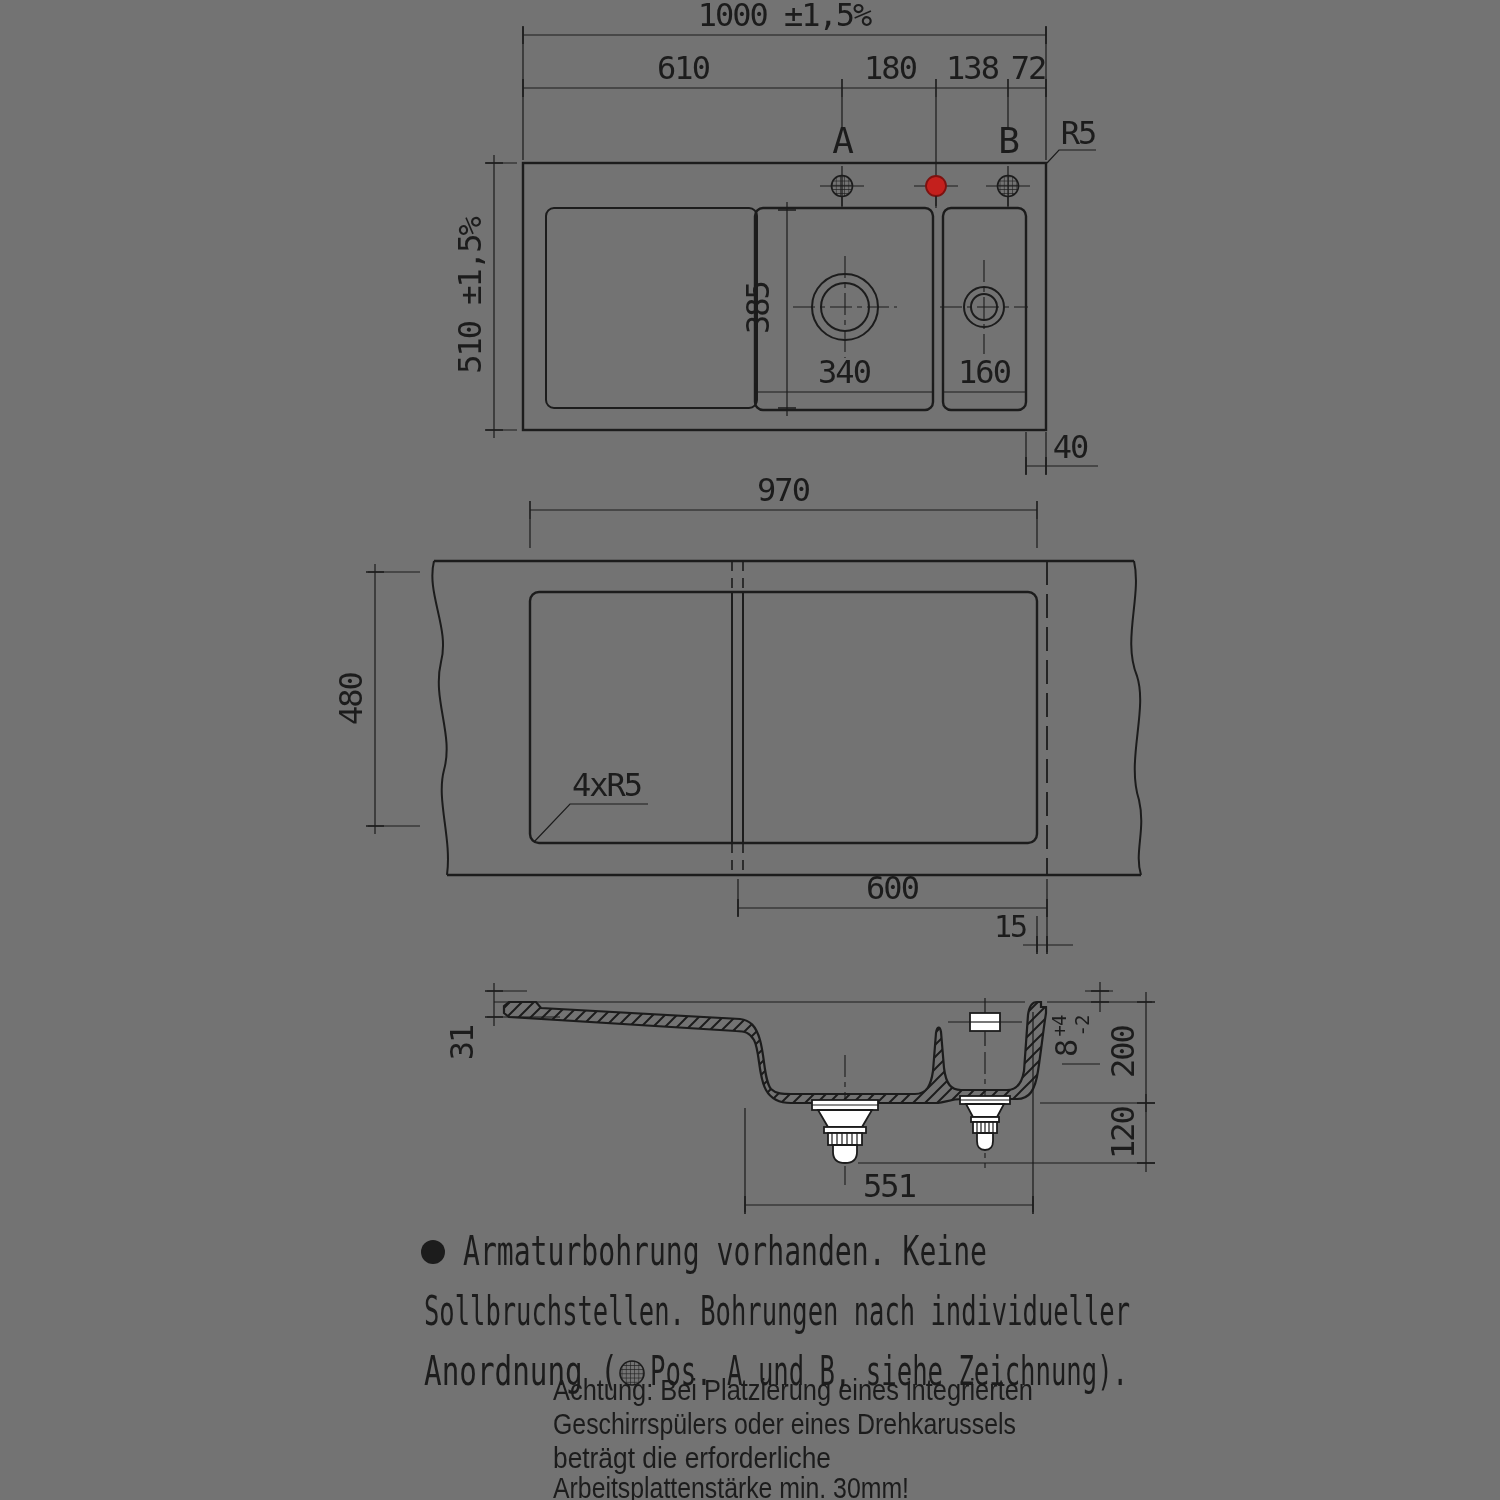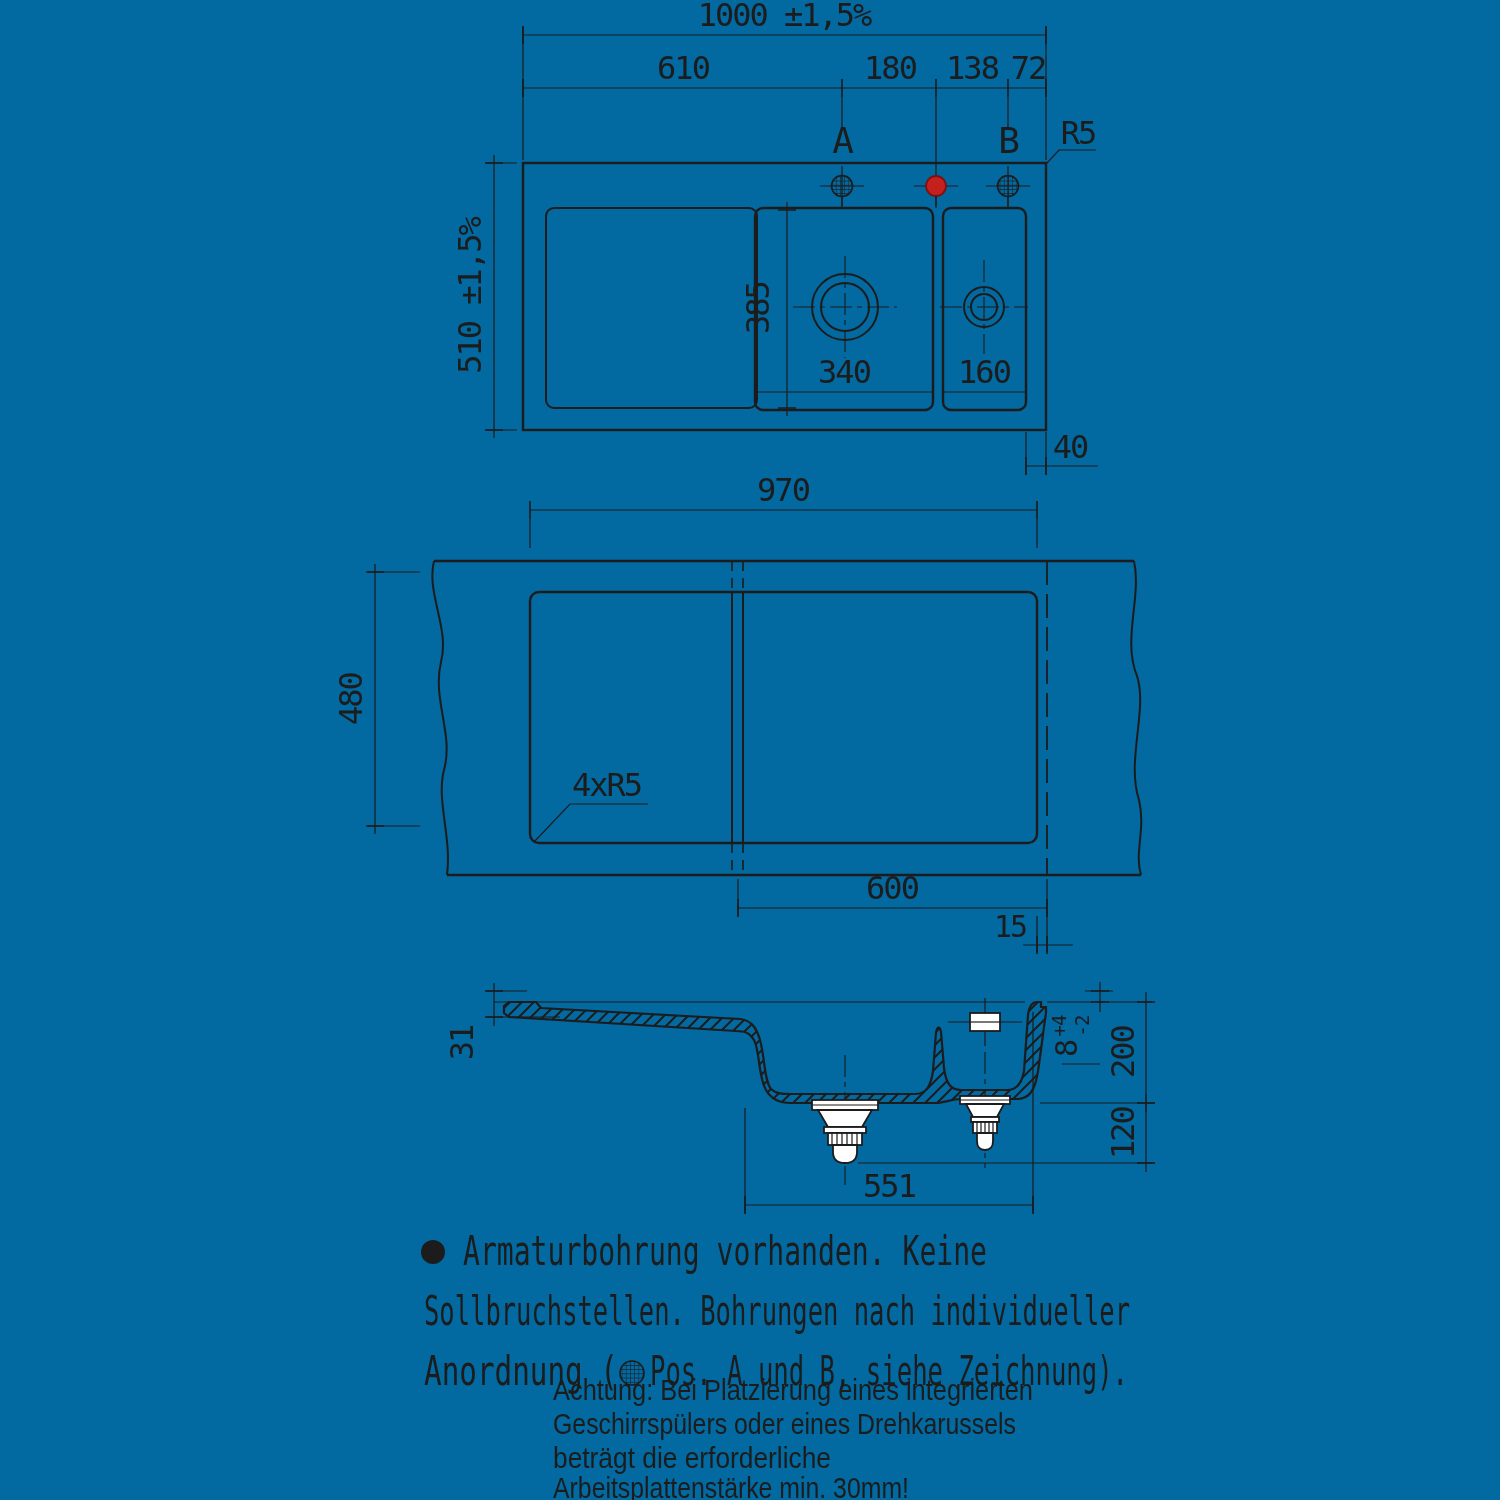--- a/index.html
+++ b/index.html
@@ -1,16 +1,16 @@
 <!DOCTYPE html>
 <html><head>
 <meta charset="utf-8">
 <style>
   html,body{margin:0;padding:0;background:#ffffff;}
-  .sheet{position:relative;width:1500px;height:1500px;background:#0369a1;overflow:hidden;}
+  .sheet{position:relative;width:1500px;height:1500px;background:#737373;overflow:hidden;}
   svg{display:block;}
   text{fill:#1c1c1c;}
   .tech{font-family:"DejaVu Sans Mono",monospace;letter-spacing:-2px;}
   .tech-sm{font-family:"DejaVu Sans Mono",monospace;letter-spacing:-1px;}
   .note{font-family:"DejaVu Sans Mono",monospace;}
   .plain{font-family:"Liberation Sans",sans-serif;letter-spacing:0;}
   .thick{stroke:#1c1c1c;stroke-width:2.4;fill:none;}
   .med{stroke:#1c1c1c;stroke-width:2;fill:none;}
   .thin{stroke:#1c1c1c;stroke-width:1.2;fill:none;}
   .tick{stroke:#1c1c1c;stroke-width:1.6;fill:none;}

